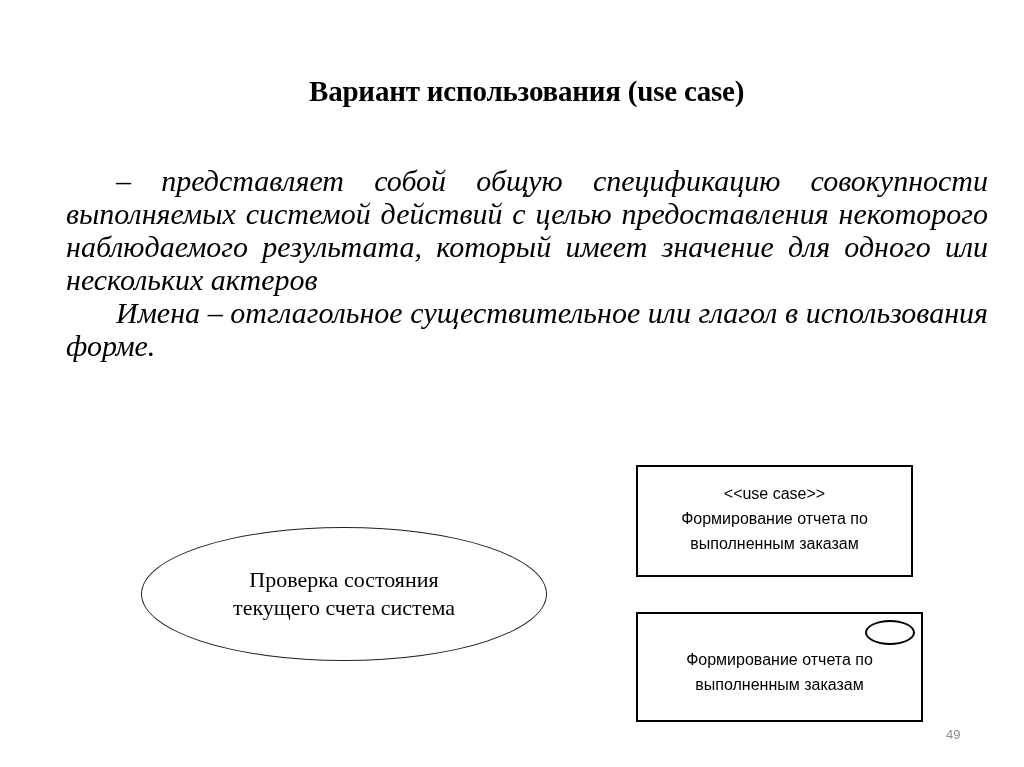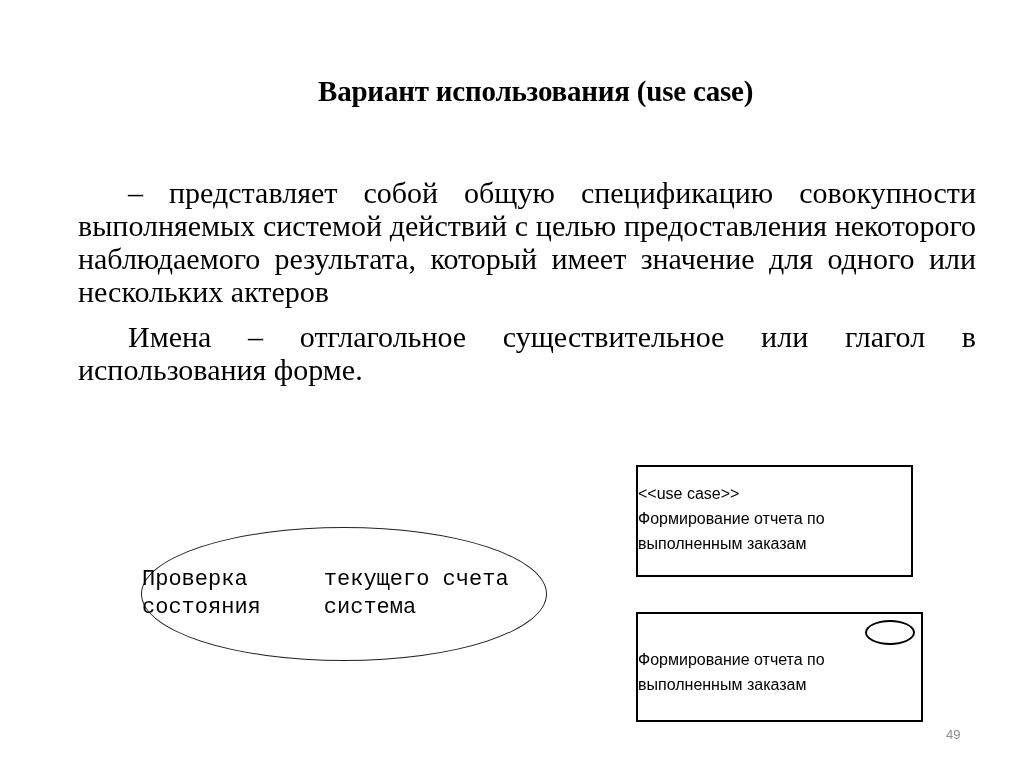--- a/index.html
+++ b/index.html
@@ -1,38 +1,38 @@
 <!DOCTYPE html>
 <html><head>
   <meta charset="utf-8">
   <style>
     html, body { margin: 0; padding: 0; background: #ffffff; }
     body { width: 1024px; height: 767px; position: relative; overflow: hidden; }
     .title {
-      position: absolute; left: 318px; top: 75px;
+      position: absolute; left: 309px; top: 75px;
       font-family: "Liberation Serif", serif; font-weight: bold;
       font-size: 29px; color: #000; white-space: nowrap; letter-spacing: -0.2px;
     }
     .body-text {
       position: absolute; left: 66px; top: 164px; width: 922px;
       font-family: "Liberation Serif", serif; font-size: 30px; line-height: 33px;
       color: #000; text-align: justify;
     }
-    .body-text p { margin: 12px; text-indent: 50px; text-align-last: left; }
+    .body-text p { margin: 0; text-indent: 50px; text-align-last: left; font-style: italic; }
     .ellipse {
       position: absolute; left: 141px; top: 527px; width: 406px; height: 134px;
       border: 1.5px solid #222; border-radius: 50%;
-      display: flex; align-items: center; justify-content: center; flex-direction: row;
-      font-family: Liberation Mono, monospace; font-size: 22px; line-height: 28px; color: #000;
+      display: flex; align-items: center; justify-content: center; flex-direction: column;
+      font-family: Liberation Serif, serif; font-size: 22px; line-height: 28px; color: #000;
       box-sizing: border-box;
     }
     .box {
       position: absolute; border: 2px solid #000; box-sizing: border-box;
       font-family: "Liberation Sans", sans-serif; font-size: 16px; line-height: 25px;
-      color: #000; 
+      color: #000; text-align: center;
     }
     .box1 { left: 636px; top: 465px; width: 277px; height: 112px; padding-top: 14px; }
     .box2 { left: 636px; top: 612px; width: 287px; height: 110px; padding-top: 33px; }
     .mini-ellipse {
       position: absolute; right: 6px; top: 6px; width: 50px; height: 25px;
       border: 2px solid #000; border-radius: 50%; box-sizing: border-box;
     }
     .page-num {
       position: absolute; left: 946px; top: 727px;
       font-family: "Liberation Sans", sans-serif; font-size: 13px; color: #8c8c8c;

